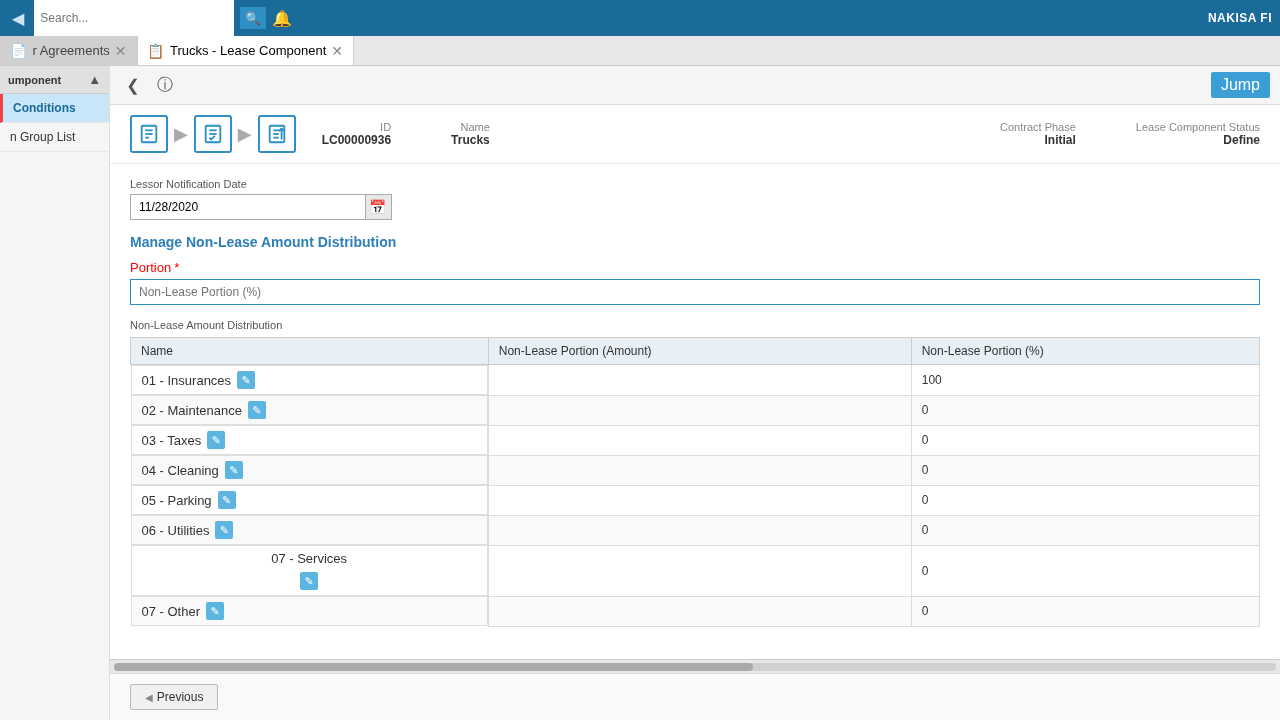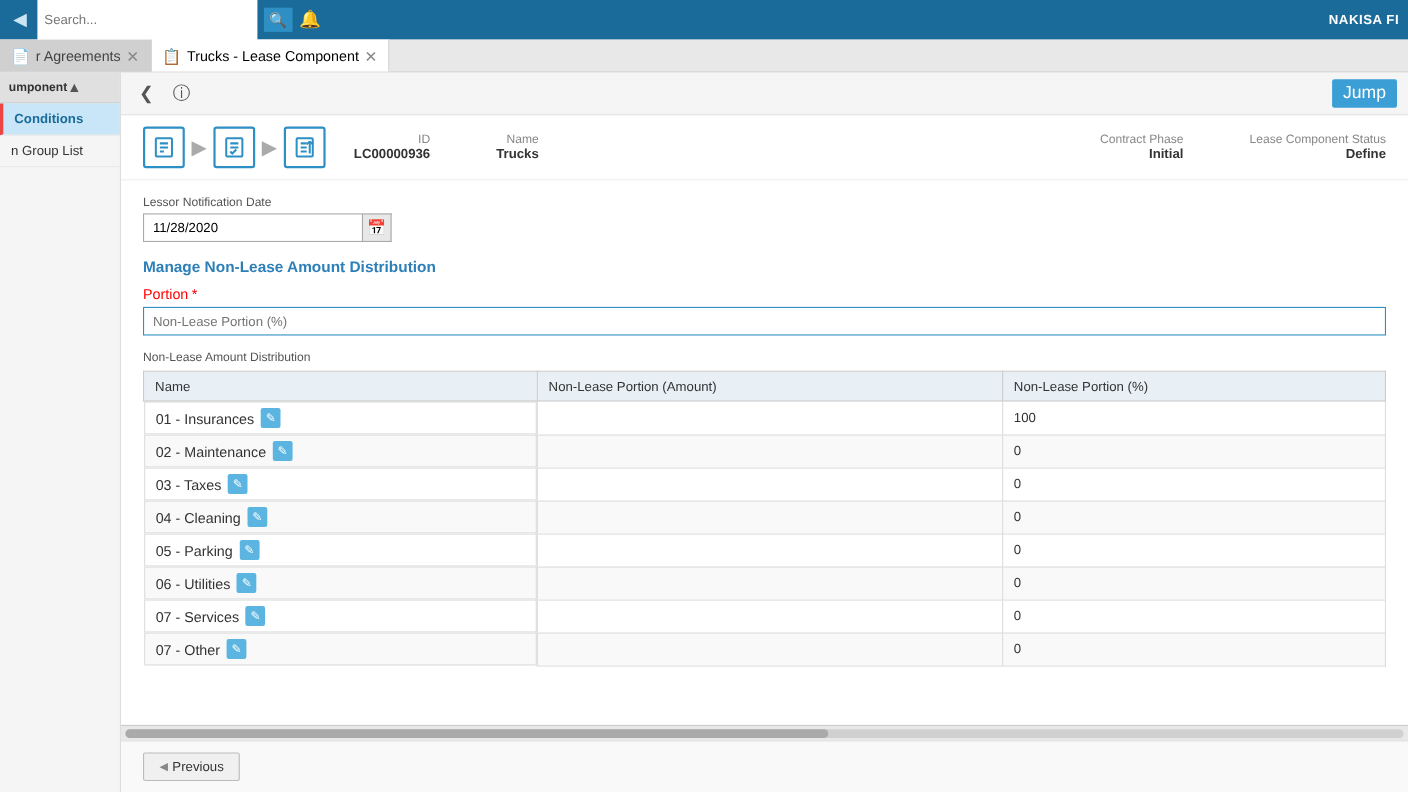--- a/index.html
+++ b/index.html
@@ -69,21 +69,21 @@
     .sidebar {
       width: 110px;
       background: #f5f5f5;
       border-right: 1px solid #ddd;
       flex-shrink: 0;
     }
     .sidebar-header {
       background: #e0e0e0;
       padding: 6px 8px;
       display: flex;
-      justify-content: flex-start;
+      justify-content: space-between;
       align-items: center;
       border-bottom: 1px solid #ccc;
     }
     .sidebar-title { font-size: 11px; font-weight: bold; color: #333; }
     .sidebar-collapse { cursor: pointer; color: #555; }
     .sidebar-item {
       padding: 7px 10px;
       font-size: 12px;
       color: #333;
       cursor: pointer;
@@ -160,21 +160,21 @@
     }
     .form-row { margin-bottom: 14px; }
     .form-label { font-size: 11px; color: #555; margin-bottom: 4px; }
     .form-input-wrap {
       display: flex; align-items: center;
     }
     .form-input {
       border: 1px solid #aaa;
       padding: 4px 8px;
       font-size: 12px;
-      width: 200px;
+      width: 236px;
       height: 26px;
       outline: none;
     }
     .cal-btn {
       border: 1px solid #aaa; border-left: none;
       background: #e8e8e8; width: 26px; height: 26px;
       cursor: pointer; display: flex; align-items: center; justify-content: center;
       font-size: 14px; color: #555;
     }
 
@@ -443,21 +443,21 @@
     </tr>
             <tr>
       <td style="display:flex; align-items:center; gap:6px;">
         <span>06 - Utilities</span>
         <span class="edit-icon" title="Edit">✎</span>
       </td>
       <td></td>
       <td>0</td>
     </tr>
             <tr>
-      <td style="display:flex; align-items:center; gap:6px;">
+      <td style="display:flex; align-items:center; gap:6px;flex-direction:column;">
         <span>07 - Services</span>
         <span class="edit-icon" title="Edit">✎</span>
       </td>
       <td></td>
       <td>0</td>
     </tr>
             <tr>
       <td style="display:flex; align-items:center; gap:6px;">
         <span>07 - Other</span>
         <span class="edit-icon" title="Edit">✎</span>

